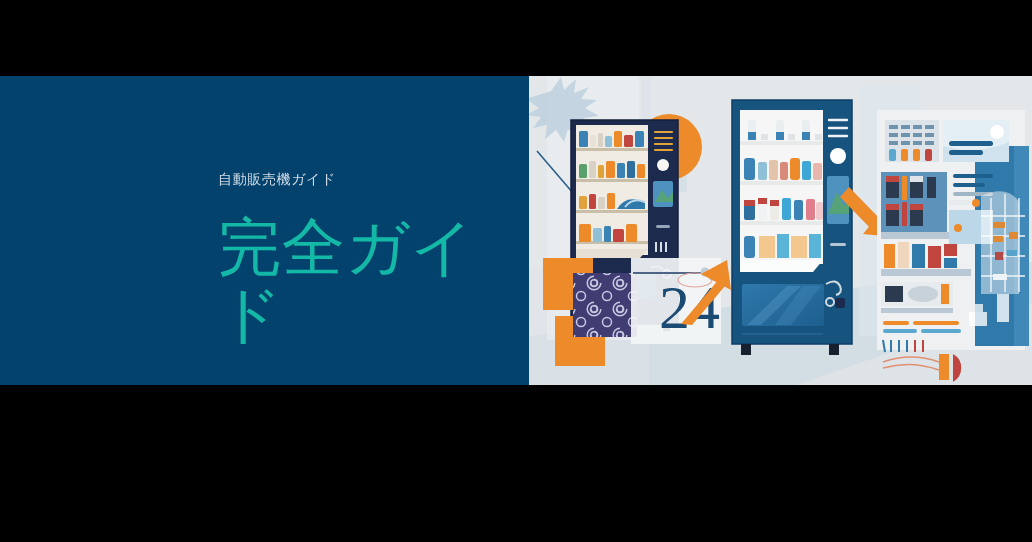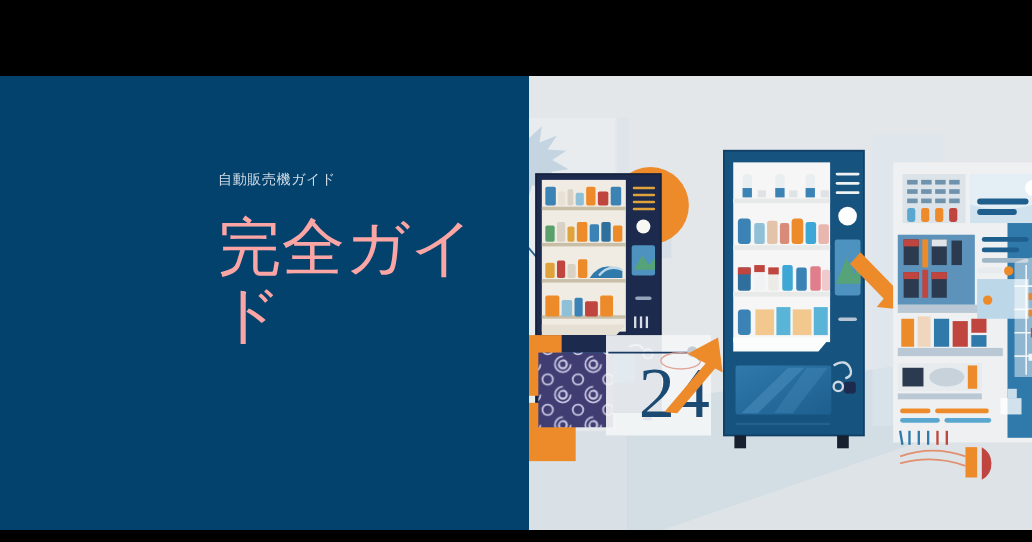--- a/index.html
+++ b/index.html
@@ -4,40 +4,40 @@
 <style>
   html,body{margin:0;padding:0;background:#000;}
   body{
     width:1032px;height:542px;overflow:hidden;
     font-family:"Liberation Sans","DejaVu Sans",sans-serif;
   }
   .stage{position:relative;width:1032px;height:542px;background:#000;}
 
   
   .slide{
-    position:absolute;left:0;top:76px;width:1032px;height:454px;
+    position:absolute;left:0;top:76px;width:1032px;height:309px;
     display:flex;overflow:hidden;
   }
 
   
   .left-panel{
     position:relative;
     width:529px;height:100%;
     background:#04426e;
     flex:0 0 529px;
   }
   .copy{
     position:absolute;left:218px;top:94px;width:280px;
   }
   .eyebrow{
     font-size:14px;letter-spacing:.045em;color:#d3dde6;
     line-height:1.3;margin:0 0 26px 0;white-space:nowrap;
   }
   .title{
-    font-size:63px;line-height:1.06;color:#fca5a5;
+    font-size:63px;line-height:1.06;color:#14b8a6;
     letter-spacing:.01em;margin:0;font-weight:400;
     word-break:break-all;
   }
 
   
   .art-panel{
     position:relative;flex:1 1 auto;height:100%;
     background:#e3e7ea;overflow:hidden;
   }
   .art-panel svg{display:block;width:100%;height:100%;}

